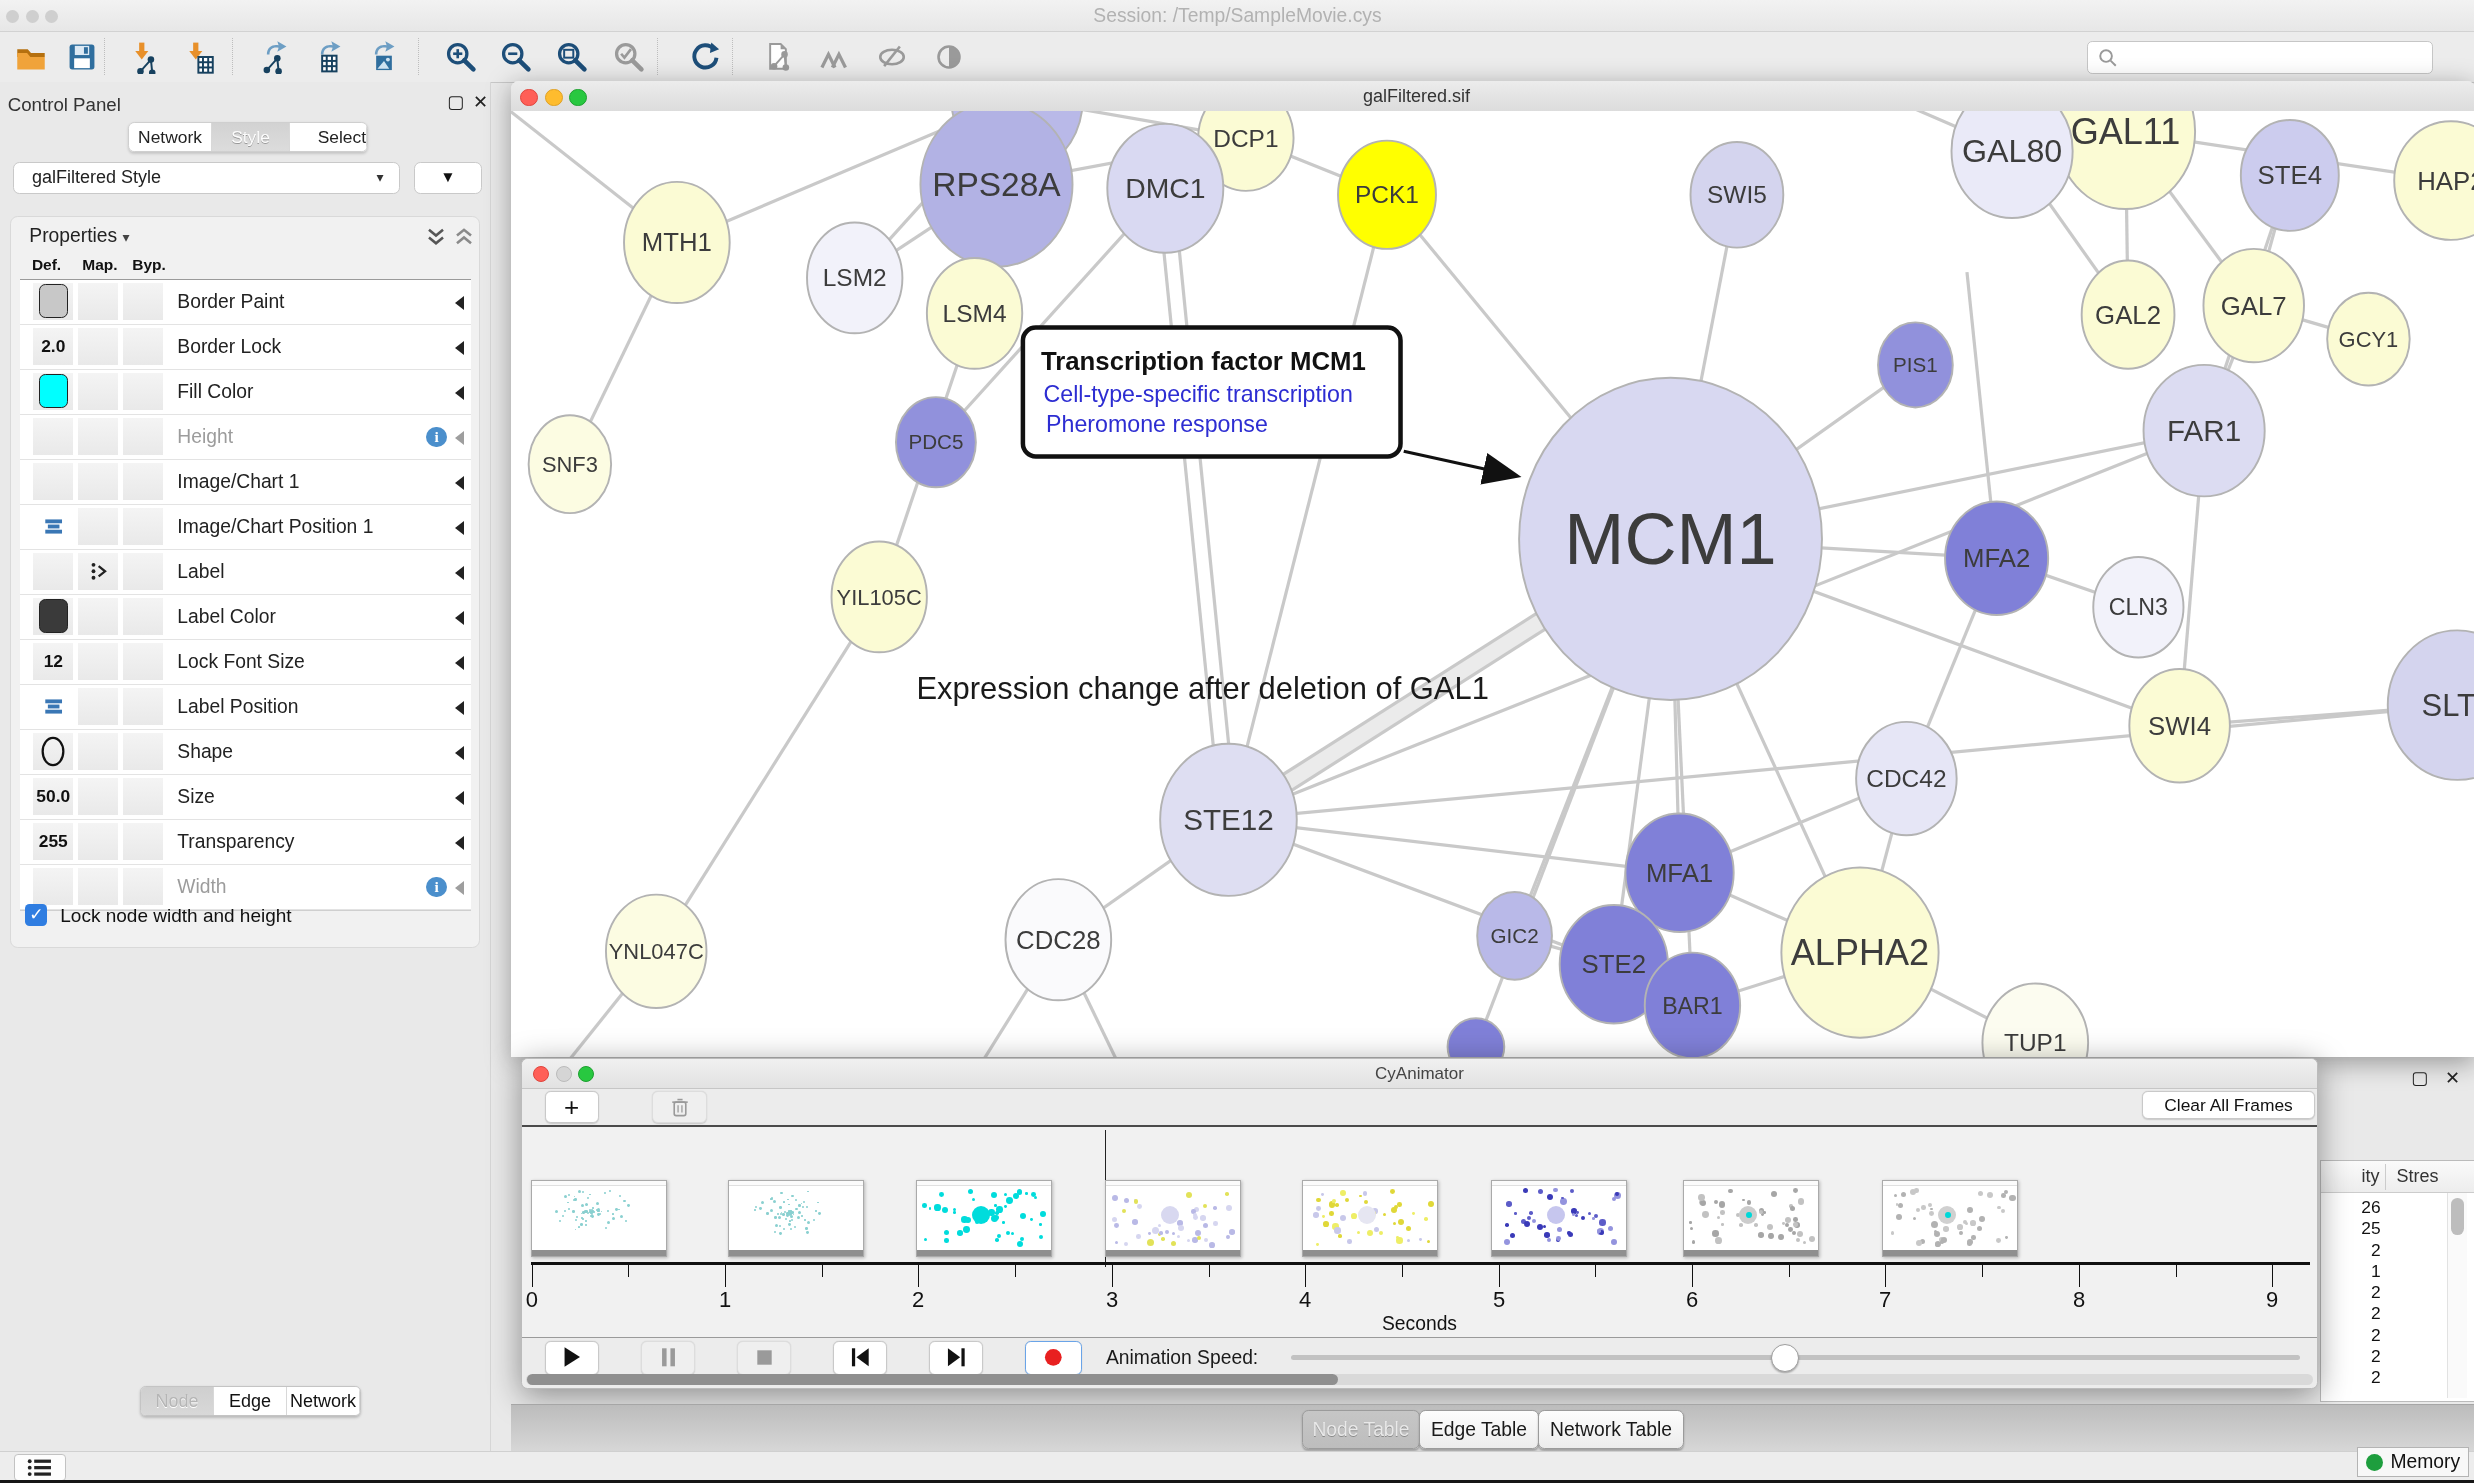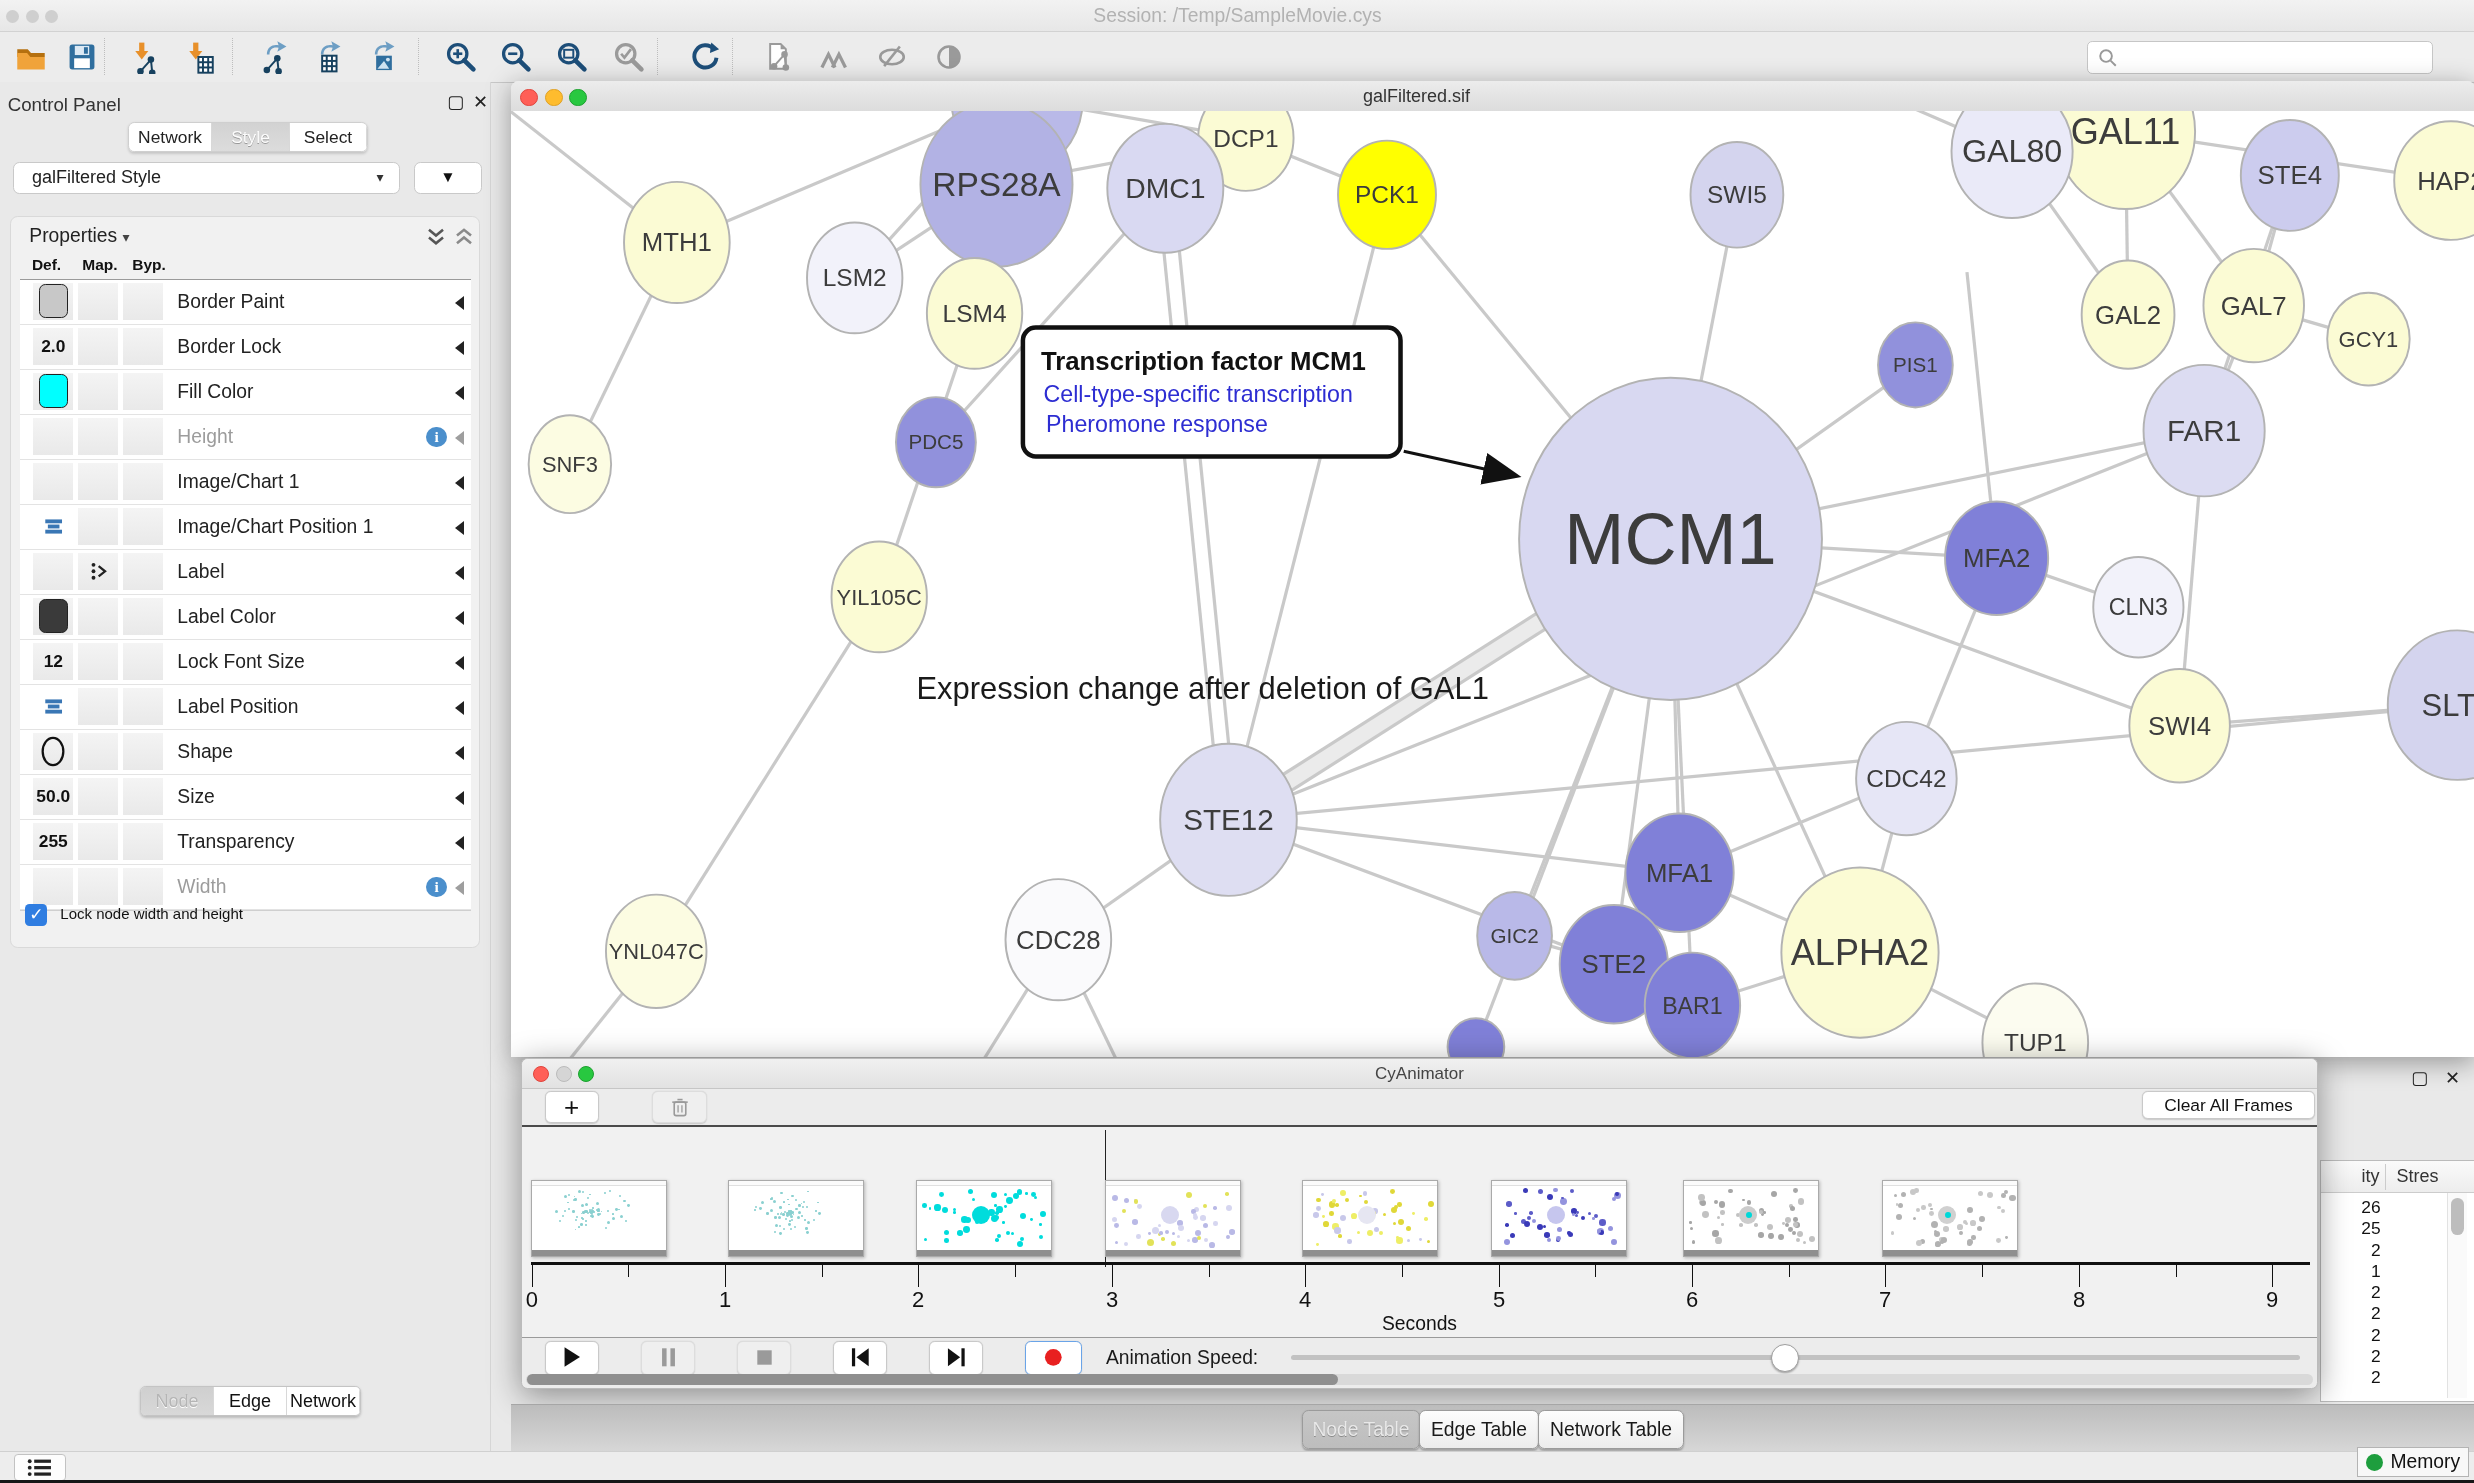--- a/index.html
+++ b/index.html
@@ -33,21 +33,21 @@
   .pcell{position:absolute;top:2.6px;width:40px;height:37px;background:linear-gradient(#f4f4f4,#e9e9e9);display:flex;align-items:center;justify-content:center;}
   .plabel{position:absolute;left:157px;top:0;height:44px;line-height:44px;font-size:19.3px;color:#222;}
   .plabel.dim{color:#9c9c9c;}
   .parrow{position:absolute;right:7.7px;top:15.5px;width:0;height:0;border:7px solid transparent;border-right:9.7px solid #222;}
   .parrow.dim{border-right-color:#9e9e9e;}
   .pinfo{position:absolute;left:406px;top:11.6px;width:20.6px;height:20.6px;border-radius:50%;background:#4b8fcc;color:#fff;font-size:15.5px;font-weight:bold;text-align:center;line-height:20.6px;font-family:"Liberation Serif",serif;}
   .swatch{width:27px;height:32px;border:1.3px solid #222;border-radius:6.4px;}
   .deftext{font-size:17.4px;font-weight:bold;color:#111;}
   #lockrow{left:9px;top:682px;width:451px;height:36px;}
   #lockbox{position:absolute;left:5.2px;top:5.2px;width:22px;height:22px;background:#2f7de1;border-radius:4.5px;color:#fff;font-size:17px;text-align:center;line-height:22px;}
-  #locklabel{position:absolute;left:40px;top:6.4px;font-size:15px;color:#111;}
+  #locklabel{position:absolute;left:40px;top:6.4px;font-size:19px;color:#111;}
   #cp-bottom-tabs{left:140px;top:1304px;height:28px;display:flex;border-radius:5.8px;overflow:hidden;border:0.6px solid #c4c4c4;box-shadow:0 1.3px 2.6px rgba(0,0,0,.2);}
   .seg2{width:72px;height:28px;line-height:28px;text-align:center;font-size:18px;background:#fff;color:#111;border-right:0.6px solid #d8d8d8;}
   .seg2.active{background:linear-gradient(#cfcfcf,#d8d8d8);color:#b5b5b5;text-shadow:0 0.6px 0 #fff;}
   
   #net-win{left:511px;top:81px;width:1964px;height:976px;border-radius:7.7px 7.7px 0 0;box-shadow:0 5.2px 26px rgba(0,0,0,.35);}
   #net-titlebar{left:0;top:0;width:100%;height:30px;background:linear-gradient(#ececec,#dcdcdc);border-bottom:0.6px solid #b9b9b9;border-radius:7.7px 7.7px 0 0;}
   #net-title{left:0;top:0;width:1811px;height:30px;line-height:30px;text-align:center;font-size:18px;color:#333;}
   #net-canvas{left:0;top:30px;width:1964px;height:946px;background:#fff;overflow:hidden;}
   
   #side-table{left:2317px;top:1062px;width:157px;height:343px;}
@@ -274,21 +274,21 @@
     </svg>
   </div>
 
   <div id="control-panel" class="abs">
     <div id="cp-title" class="abs">Control Panel</div>
     <div class="winicon" style="left:447px;top:9px">▢</div>
     <div class="winicon" style="left:473px;top:9px">✕</div>
     <div id="cp-tabs" class="abs">
         <div class="seg-tab" style="width: 82px;">Network</div>
         <div class="seg-tab active" style="width: 77px; text-align: center;">Style</div>
-        <div class="seg-tab" style="width: 76px;">Select</div>
+        <div class="seg-tab" style="width: 76px; text-align: right;">Select</div>
       </div>
     <div id="style-select" class="abs">
       <span class="val">galFiltered Style</span>
       <span style="position:absolute;right:15.5px;top:0;font-size:14px;color:#333">▾</span>
     </div>
     <div id="style-menu-btn" class="abs">▼</div>
 
     <div id="props-card" class="abs">
       <div id="props-header" class="abs"><span>Properties</span> <span style="font-size:14px;color:#444">▾</span></div>
       <svg class="dbl-chev" style="left:414px" width="22" height="23" viewBox="0 0 34 36">

